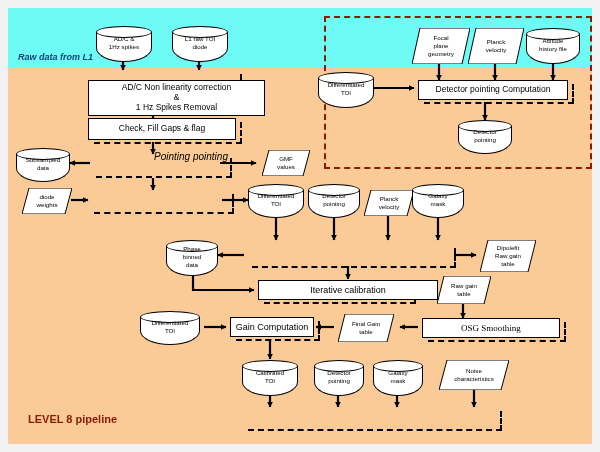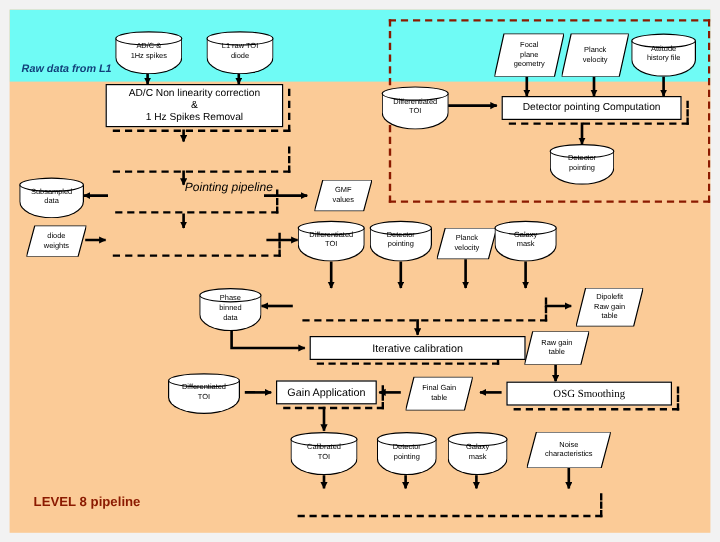--- a/index.html
+++ b/index.html
@@ -148,21 +148,21 @@
 </head>
 <body>
 
 <div id="page">
   <div id="canvas">
 
     <div id="cyan-band"></div>
 
     <div class="freetext" id="raw-data-label" style="left:10px; top:16px;margin-top:28px;">Raw data from L1</div>
 
-    <div class="freetext" id="pointing-pipeline-label" style="left:146px; top:143px;">Pointing pipeline</div>
+    <div class="freetext" id="pointing-pipeline-label" style="left:146px; top:143px;">Pointing pointing</div>
 
     <div class="freetext" id="level2-label" style="left:20px; top:405px;">LEVEL 8 pipeline</div>
 
     <div id="pointing-box" style="left:316px; top:8px; width:268px; height:153px;"></div>
 
     <div class="arrow">
       <svg width="584" height="436" style="position:absolute;left:0;top:0;">
         <defs>
           <marker id="ah" markerWidth="7" markerHeight="7" refX="5.4" refY="3" orient="auto" markerUnits="userSpaceOnUse">
             <path d="M0,0 L6,3 L0,6 z" fill="#000"></path>
@@ -260,25 +260,26 @@
     </div>
 
     <div class="cyl" style="left:518px; top:20px; width:54px; height:36px;">
       <div class="body"></div>
         <div class="top"></div>
       <div class="lbl" style="white-space:pre-line;">Attitude
 history file</div>
     </div>
 
     <div class="shadow-dash" style="left:86px; top:66px; width:148px; height:36px;"></div>
-    <div class="node proc" style="left:80px; top:62px; width:148px; height:36px; white-space:pre-line;">AD/C Non linearity correction
+    <div class="node proc" style="left:80px; top:72px; width:177px; height:36px; white-space:pre-line;">AD/C Non linearity correction
 &amp;
 1 Hz Spikes Removal</div>
 
     <div class="shadow-dash" style="left:86px; top:114px; width:148px; height:22px;"></div>
+    <div class="node proc" style="left:80px; top:110px; width:148px; height:22px;">Check, Fill Gaps &amp; flag</div>
 
     <div class="shadow-dash" style="left:88px; top:150px; width:136px; height:20px;"></div>
 
     <div class="shadow-dash" style="left:86px; top:186px; width:140px; height:20px;"></div>
 
     <div class="cyl" style="left:8px; top:140px; width:54px; height:34px;">
       <div class="body"></div>
         <div class="top"></div>
       <div class="lbl" style="white-space:pre-line;">Subsampled
 data</div>
@@ -381,21 +382,21 @@
 
     <div class="para" style="left:330px; top:306px; width:56px; height:28px;">
       <svg width="56" height="28">
           <polygon points="7,0 56,0 49,28 0,28" fill="#fff" stroke="#000" stroke-width="1"></polygon>
         </svg>
       <div class="lbl" style="white-space:pre-line;">Final Gain
 table</div>
     </div>
 
     <div class="shadow-dash" style="left:228px; top:313px; width:84px; height:20px;"></div>
-    <div class="node proc big" style="left:222px; top:309px; width:84px; height:20px;">Gain Application</div>
+    <div class="node proc big" style="left:222px; top:309px; width:84px; height:20px;">Gain Computation</div>
 
     <div class="cyl" style="left:132px; top:303px; width:60px; height:34px;">
       <div class="body"></div>
         <div class="top"></div>
       <div class="lbl" style="white-space:pre-line;">Differentiated
 TOI</div>
     </div>
 
     <div class="cyl" style="left:234px; top:352px; width:56px; height:36px;">
       <div class="body"></div>

